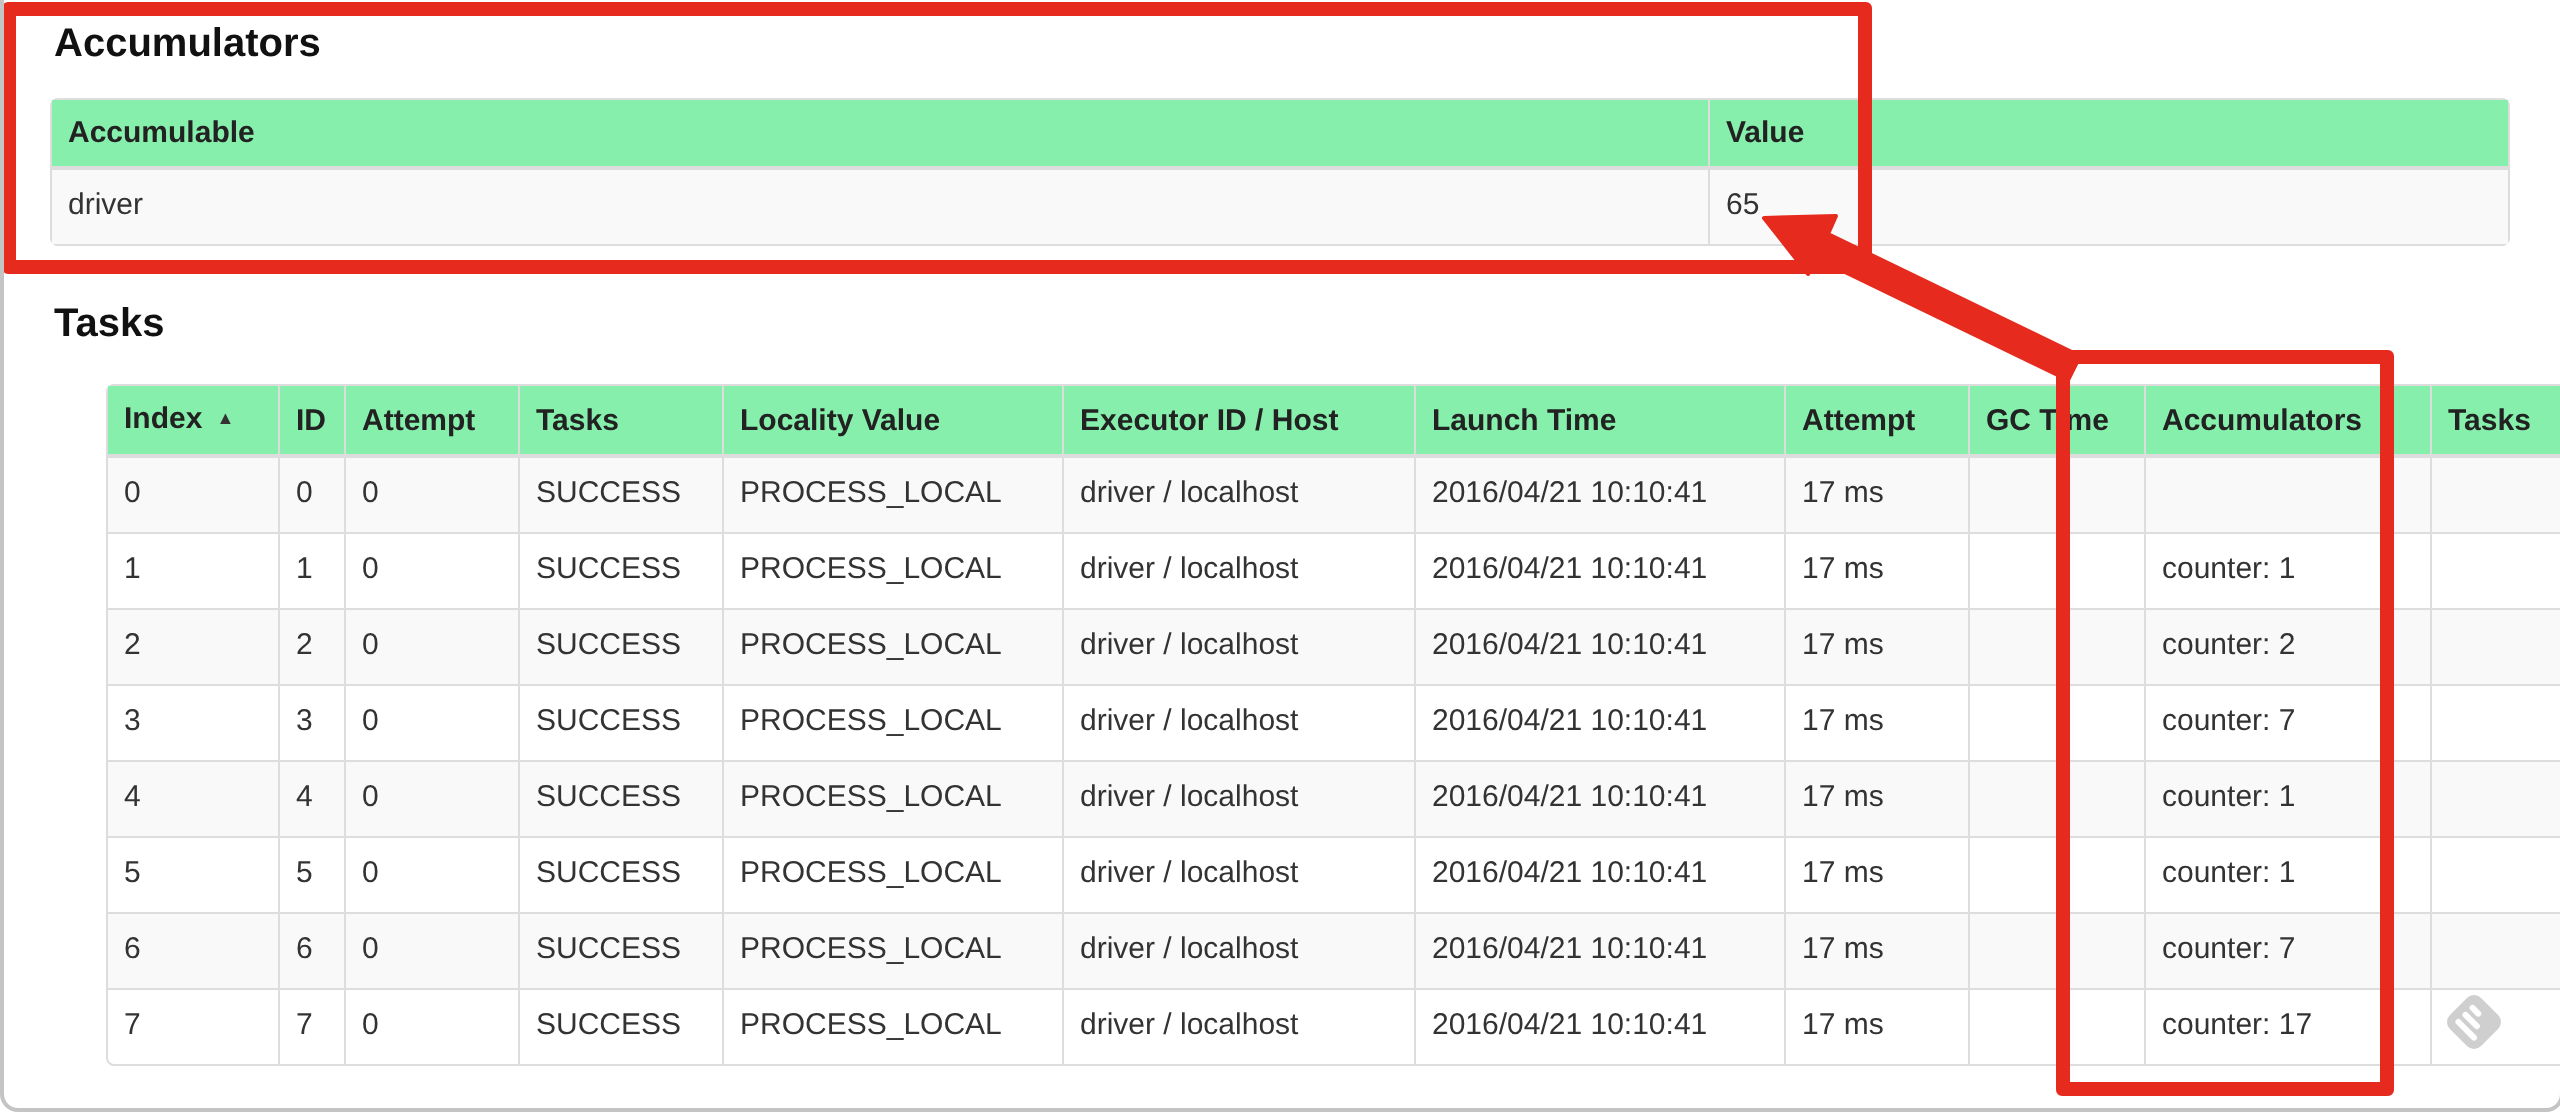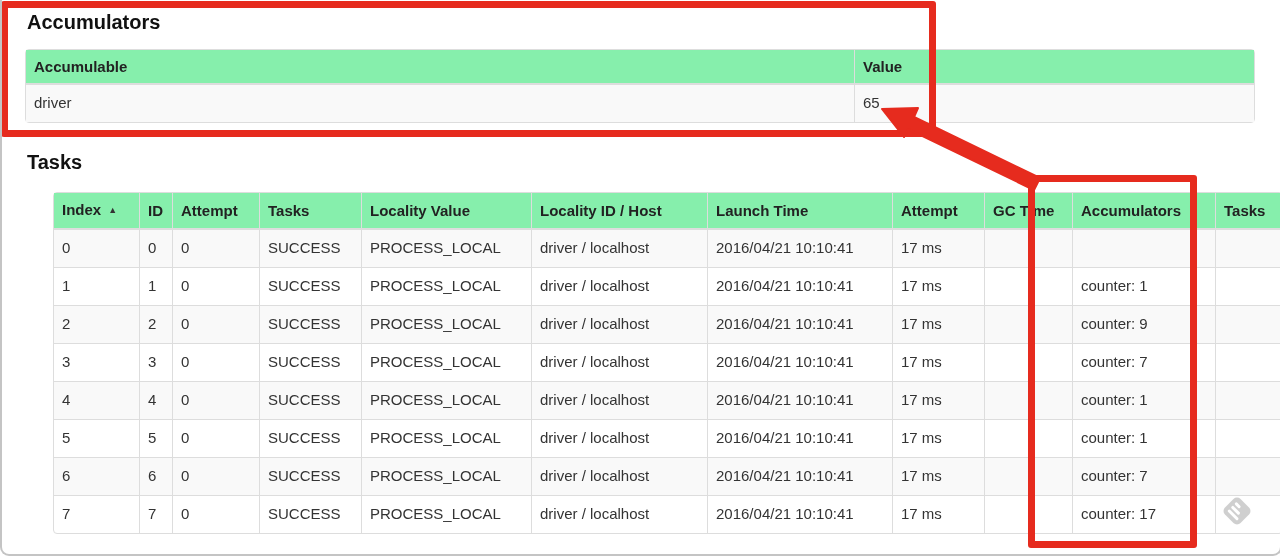--- a/index.html
+++ b/index.html
@@ -103,21 +103,21 @@
         <col style="width: 143px;">
         <col style="width: 67px;">
       </colgroup>
     <thead>
       <tr id="tasks-head-row">
           <th><span>Index</span><span class="sort-icon">▲</span></th>
           <th><span>ID</span></th>
           <th><span>Attempt</span></th>
           <th><span>Tasks</span></th>
           <th><span>Locality Value</span></th>
-          <th><span>Locality ID / Host</span></th>
+          <th><span>Executor ID / Host</span></th>
           <th><span>Launch Time</span></th>
           <th><span>Attempt</span></th>
           <th><span>GC Time</span></th>
           <th><span>Accumulators</span></th>
           <th><span>Tasks</span></th>
         </tr>
     </thead>
     <tbody id="tasks-body">
         <tr>
           <td>0</td>
@@ -148,21 +148,21 @@
         <tr>
           <td>2</td>
           <td>2</td>
           <td>0</td>
           <td>SUCCESS</td>
           <td>PROCESS_LOCAL</td>
           <td>driver / localhost</td>
           <td>2016/04/21 10:10:41</td>
           <td>17 ms</td>
           <td></td>
-          <td>counter: 9</td>
+          <td>counter: 2</td>
           <td></td>
         </tr>
         <tr>
           <td>3</td>
           <td>3</td>
           <td>0</td>
           <td>SUCCESS</td>
           <td>PROCESS_LOCAL</td>
           <td>driver / localhost</td>
           <td>2016/04/21 10:10:41</td>

